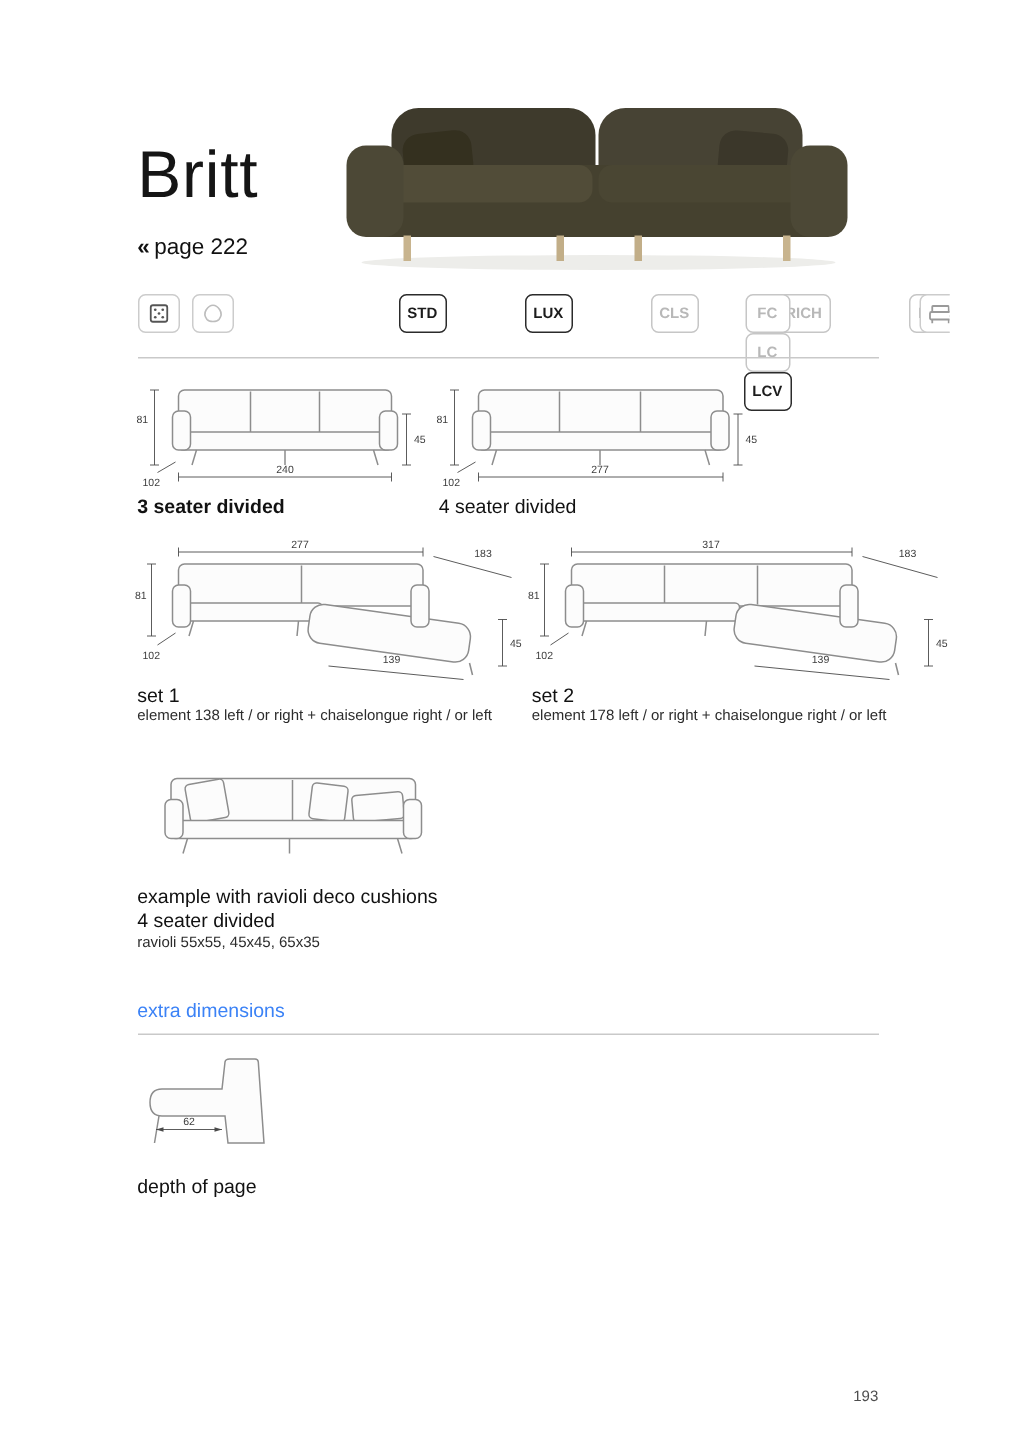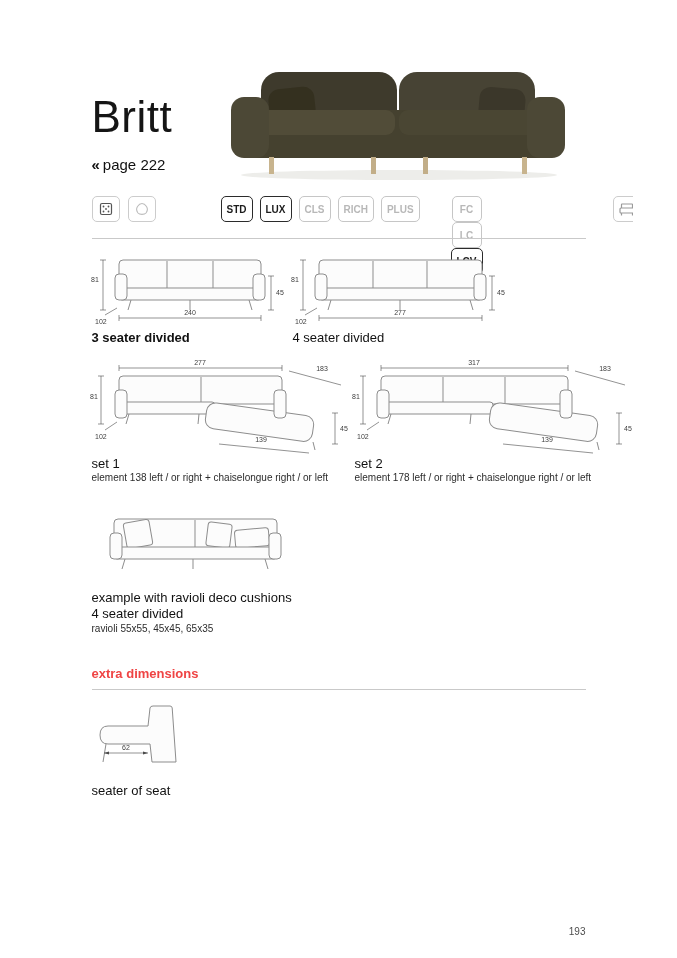--- a/index.html
+++ b/index.html
@@ -8,30 +8,30 @@
   .page { position:relative; width:588px; height:958px; margin:0 auto; background:#fff; overflow:hidden; }
   .abs { position:absolute; }
 
   .title { left:47px; top:92px; font-size:44px; font-weight:300; letter-spacing:0.5px; color:#151515; }
   .page-ref { left:47px; top:156px; font-size:15px; color:#111;text-align:center; }
   .page-ref .marker { font-weight:bold; margin-right:3px; }
 
   .chip-row { display:flex; align-items:center; }
   .badge { display:inline-flex; align-items:center; justify-content:center; height:26px; min-width:30px;
            padding:0 5px; border:1px solid #c6c6c6; border-radius:5px; font-size:10px; font-weight:bold;
-           color:#b8b8b8; background:#fff; margin-right:7px; }
+           color:#b8b8b8; background:#fff; margin-right:7px;margin-left:45px; }
   .badge.active { border-color:#2b2b2b; color:#1c1c1c; }
   .iconbox { display:inline-flex; align-items:center; justify-content:center; width:28px; height:26px;
              border:1px solid #cccccc; border-radius:5px; background:#fff; margin-right:8px; }
 
   .divider { left:47px; right:47px; border-top:1px solid #c9c9c9; height:0; }
 
   .diagram-label { font-size:13px; color:#111; }
   .diagram-caption { font-size:10px; color:#2c2c2c; }
-  .section-head { font-size:13px; font-weight:bold; color:#ef4444; }
+  .section-head { font-size:13px; font-weight:normal; color:#3b82f6; }
   .pagenum { font-size:10px; color:#4d4d4d; }
 
   svg text { font-family:"Liberation Sans", sans-serif; }
   .dim-t  { font-size:7px; fill:#3d3d3d; }
   .s-fill { fill:#fcfcfc; stroke:#8d8d8d; stroke-width:1; }
   .s-line { fill:none; stroke:#8d8d8d; stroke-width:1; }
   .d-l    { stroke:#4a4a4a; stroke-width:0.6; fill:none; }
 </style>
 </head>
 <body>
@@ -274,17 +274,17 @@
   <div class="abs" style="left:47px; top:700px;">
     <svg width="115" height="80" viewBox="0 0 115 80">
       <path class="s-fill" d="M16,26 L56,26 L58,8 Q58.4,6 61,6 L78,6 Q80,6 80.2,8 L84,62 L60,62 L58,44 L16,44 Q8,44 8,35 Q8,26 16,26 Z"></path>
       <line class="s-line" x1="14" y1="44" x2="11" y2="62"></line>
       <line class="d-l" x1="12" y1="53" x2="56" y2="53"></line>
       <polygon points="12,53 17,51.5 17,54.5" fill="#4a4a4a"></polygon>
       <polygon points="56,53 51,51.5 51,54.5" fill="#4a4a4a"></polygon>
       <text class="dim-t" x="34" y="50" text-anchor="middle">62</text>
     </svg>
   </div>
-  <div class="abs diagram-label" style="left:47px; top:783px;">seater of seat</div>
+  <div class="abs diagram-label" style="left:47px; top:783px;">depth of page</div>
 
   <div class="abs pagenum" style="right:47px; top:926px;">193</div>
 
 </div>
 
 </body></html>

